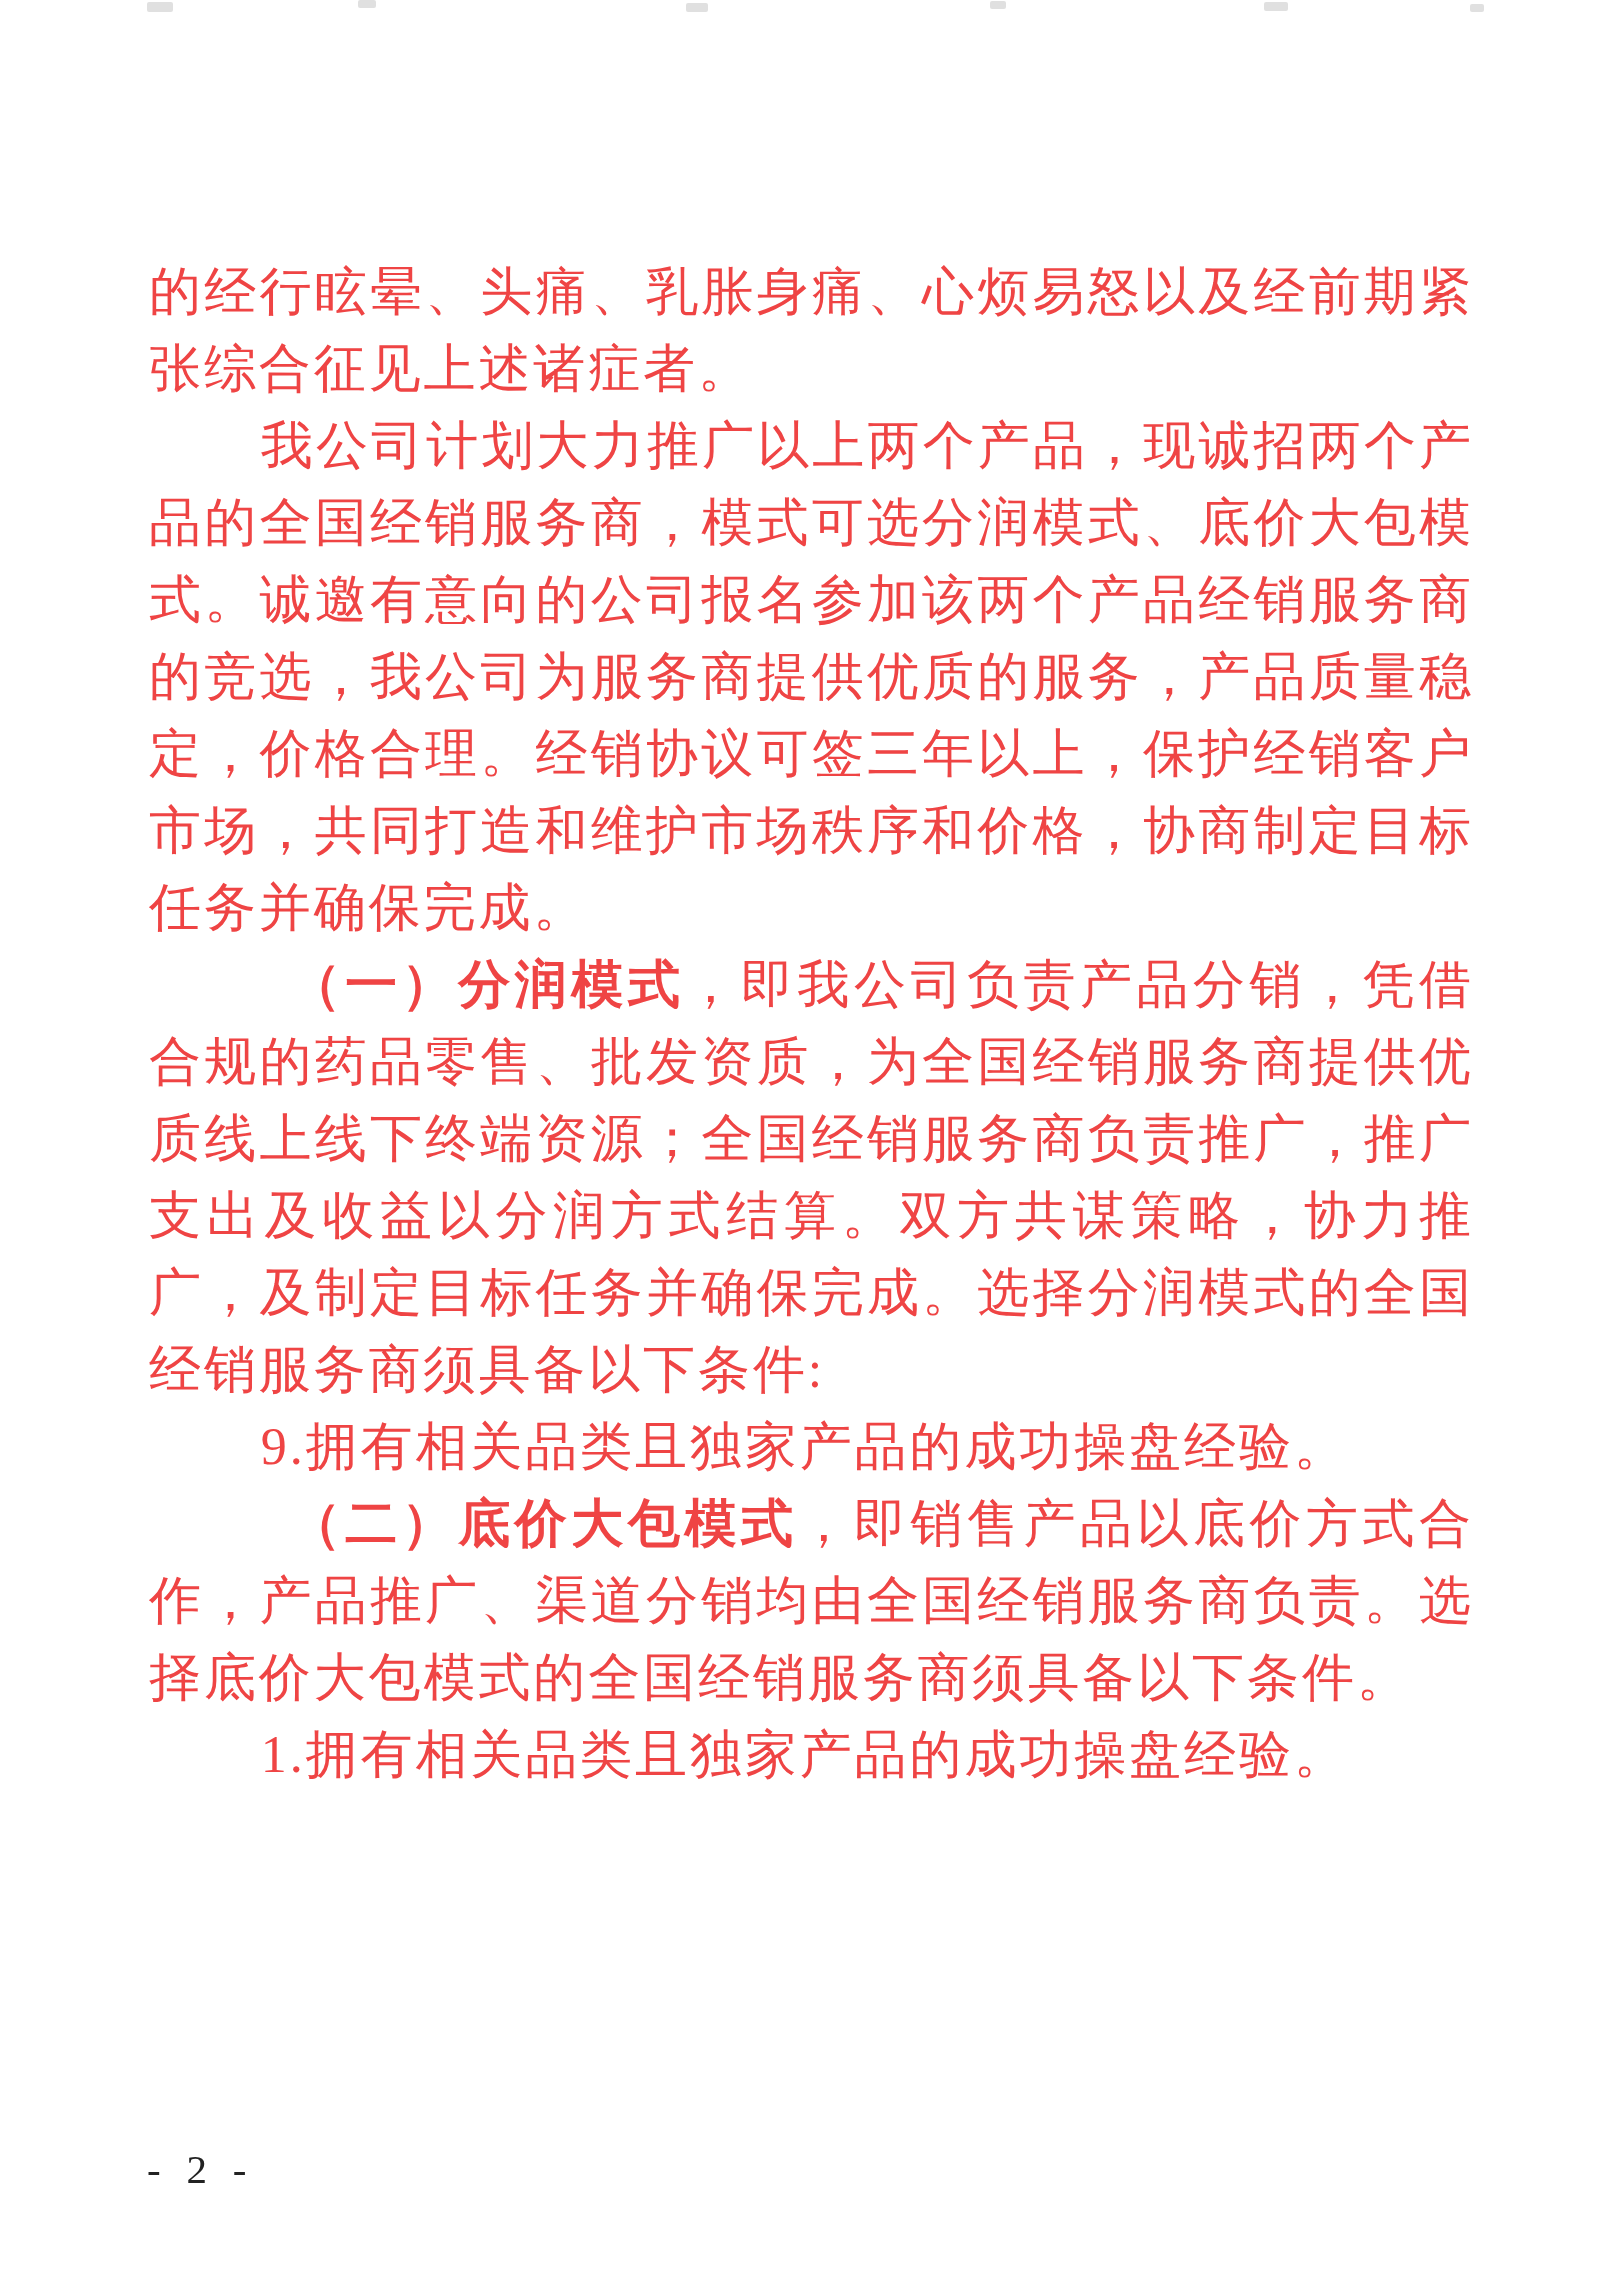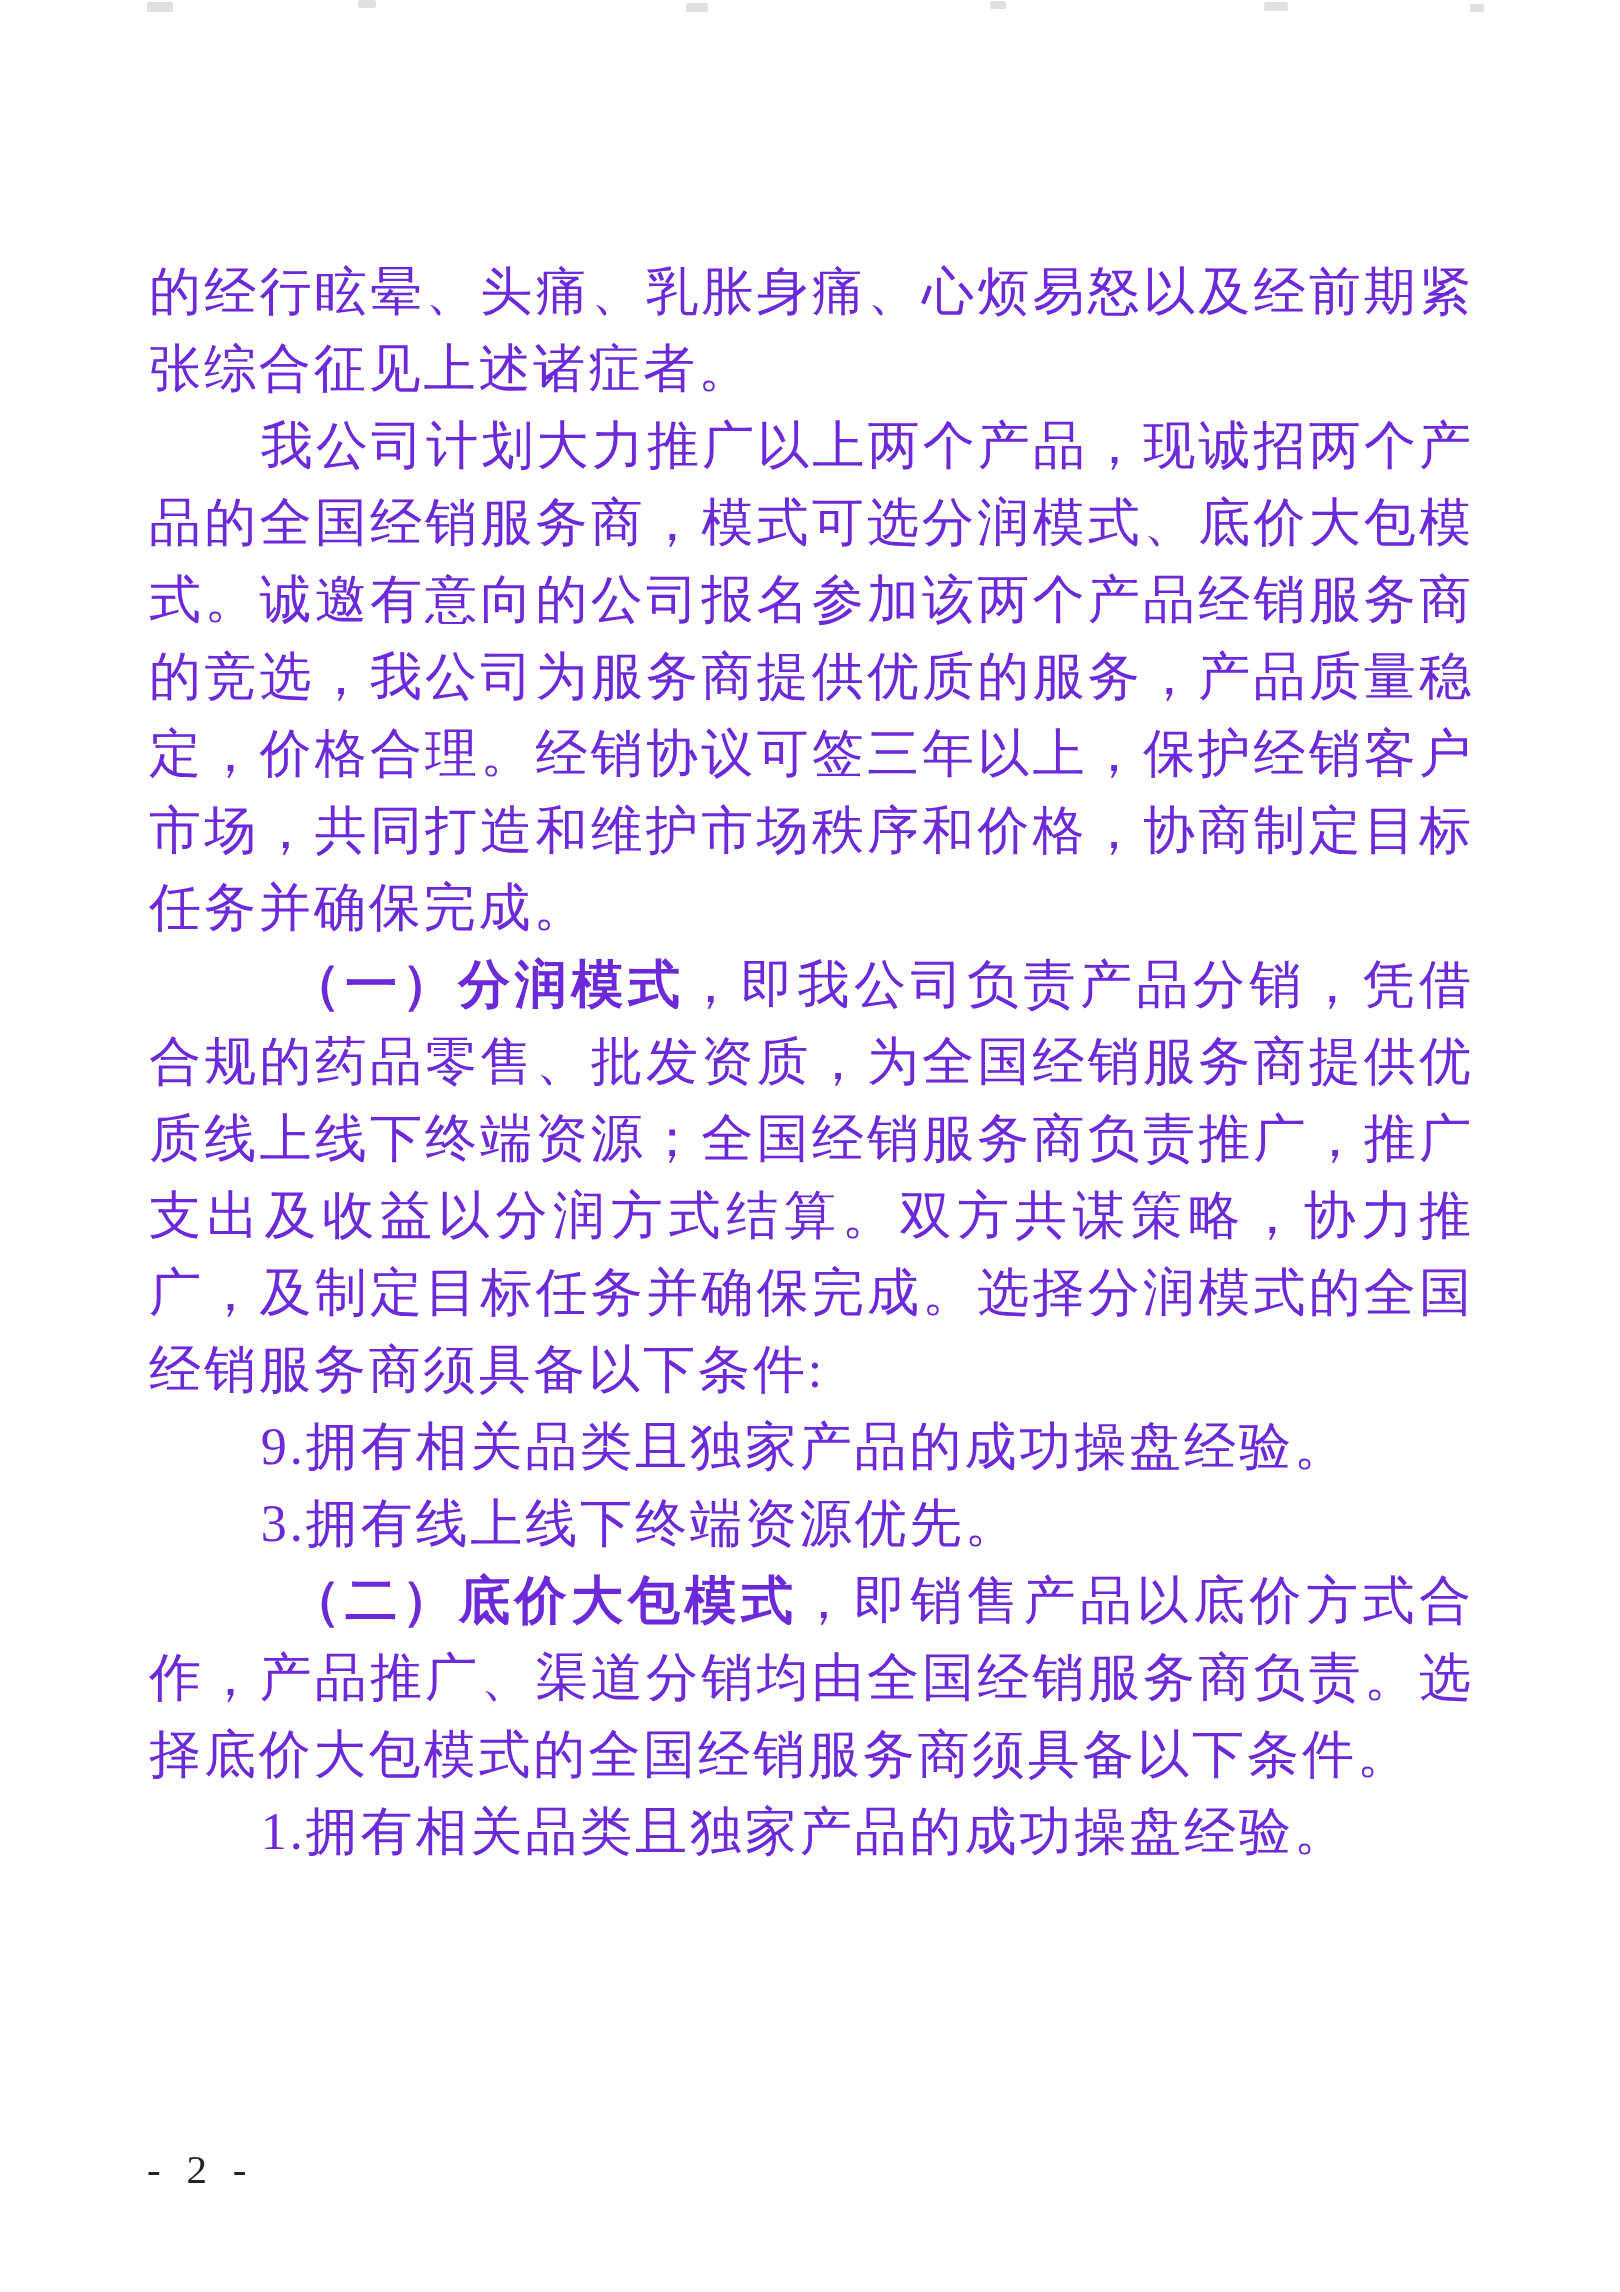--- a/index.html
+++ b/index.html
@@ -10,21 +10,21 @@
     background:#ffffff;
     overflow:hidden;
     font-family:"Liberation Serif", serif;
   }
   .doc-body{
     position:absolute;
     left:149px;top:253px;
     width:1325px;
     font-size:52px;
     line-height:77px;
-    color:#6d28d9;
+    color:#ef4444;
     text-align:justify;
     text-justify:inter-ideograph;
     letter-spacing:2.9px;
   }
   .doc-body p{
     margin:0;
     padding:0;
   }
   .doc-body p.indent{
     text-indent:2.15em;
@@ -62,20 +62,19 @@
   <span class="scan-noise n3"></span>
   <span class="scan-noise n4"></span>
   <span class="scan-noise n5"></span>
   <span class="scan-noise n6"></span>
 
   <div class="doc-body" id="doc-body">
       <p class=""><span class="run">的经行眩晕、头痛、乳胀身痛、心烦易怒以及经前期紧张综合征见上述诸症者。</span></p>
       <p class="indent"><span class="run">我公司计划大力推广以上两个产品，现诚招两个产品的全国经销服务商，模式可选分润模式、底价大包模式。诚邀有意向的公司报名参加该两个产品经销服务商的竞选，我公司为服务商提供优质的服务，产品质量稳定，价格合理。经销协议可签三年以上，保护经销客户市场，共同打造和维护市场秩序和价格，协商制定目标任务并确保完成。</span></p>
       <p class="indent"><span class="run-bold">（一）分润模式</span><span class="run">，即我公司负责产品分销，凭借合规的药品零售、批发资质，为全国经销服务商提供优质线上线下终端资源；全国经销服务商负责推广，推广支出及收益以分润方式结算。双方共谋策略，协力推广，及制定目标任务并确保完成。选择分润模式的全国经销服务商须具备以下条件:</span></p>
       <p class="indent"><span class="run">9.拥有相关品类且独家产品的成功操盘经验。</span></p>
-      <p class="indent"><span class="run">3.拥有线上线下终端资源优先。</span></p>
       <p class="indent"><span class="run-bold">（二）底价大包模式</span><span class="run">，即销售产品以底价方式合作，产品推广、渠道分销均由全国经销服务商负责。选择底价大包模式的全国经销服务商须具备以下条件。</span></p>
       <p class="indent"><span class="run">1.拥有相关品类且独家产品的成功操盘经验。</span></p>
     </div>
 
   <div class="page-number">- 2 -</div>
 </div>
 
 
 </body></html>

